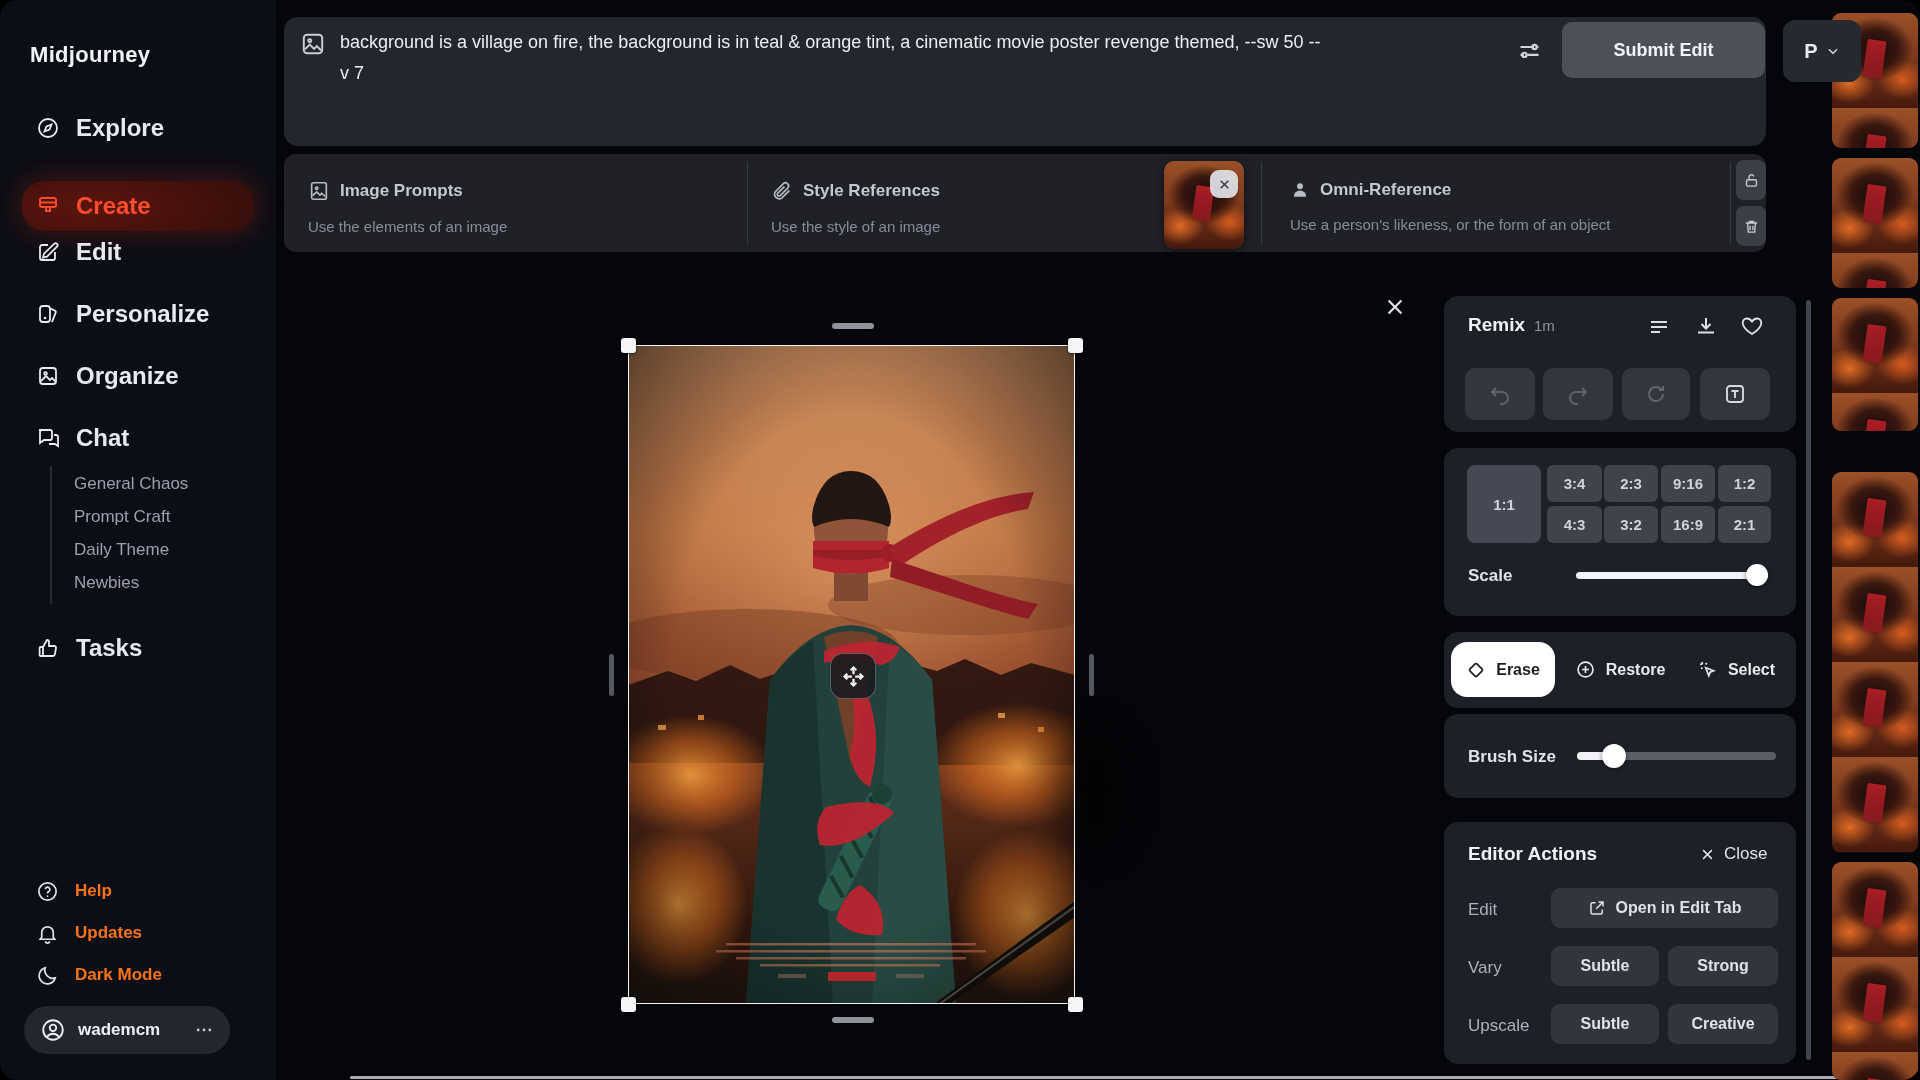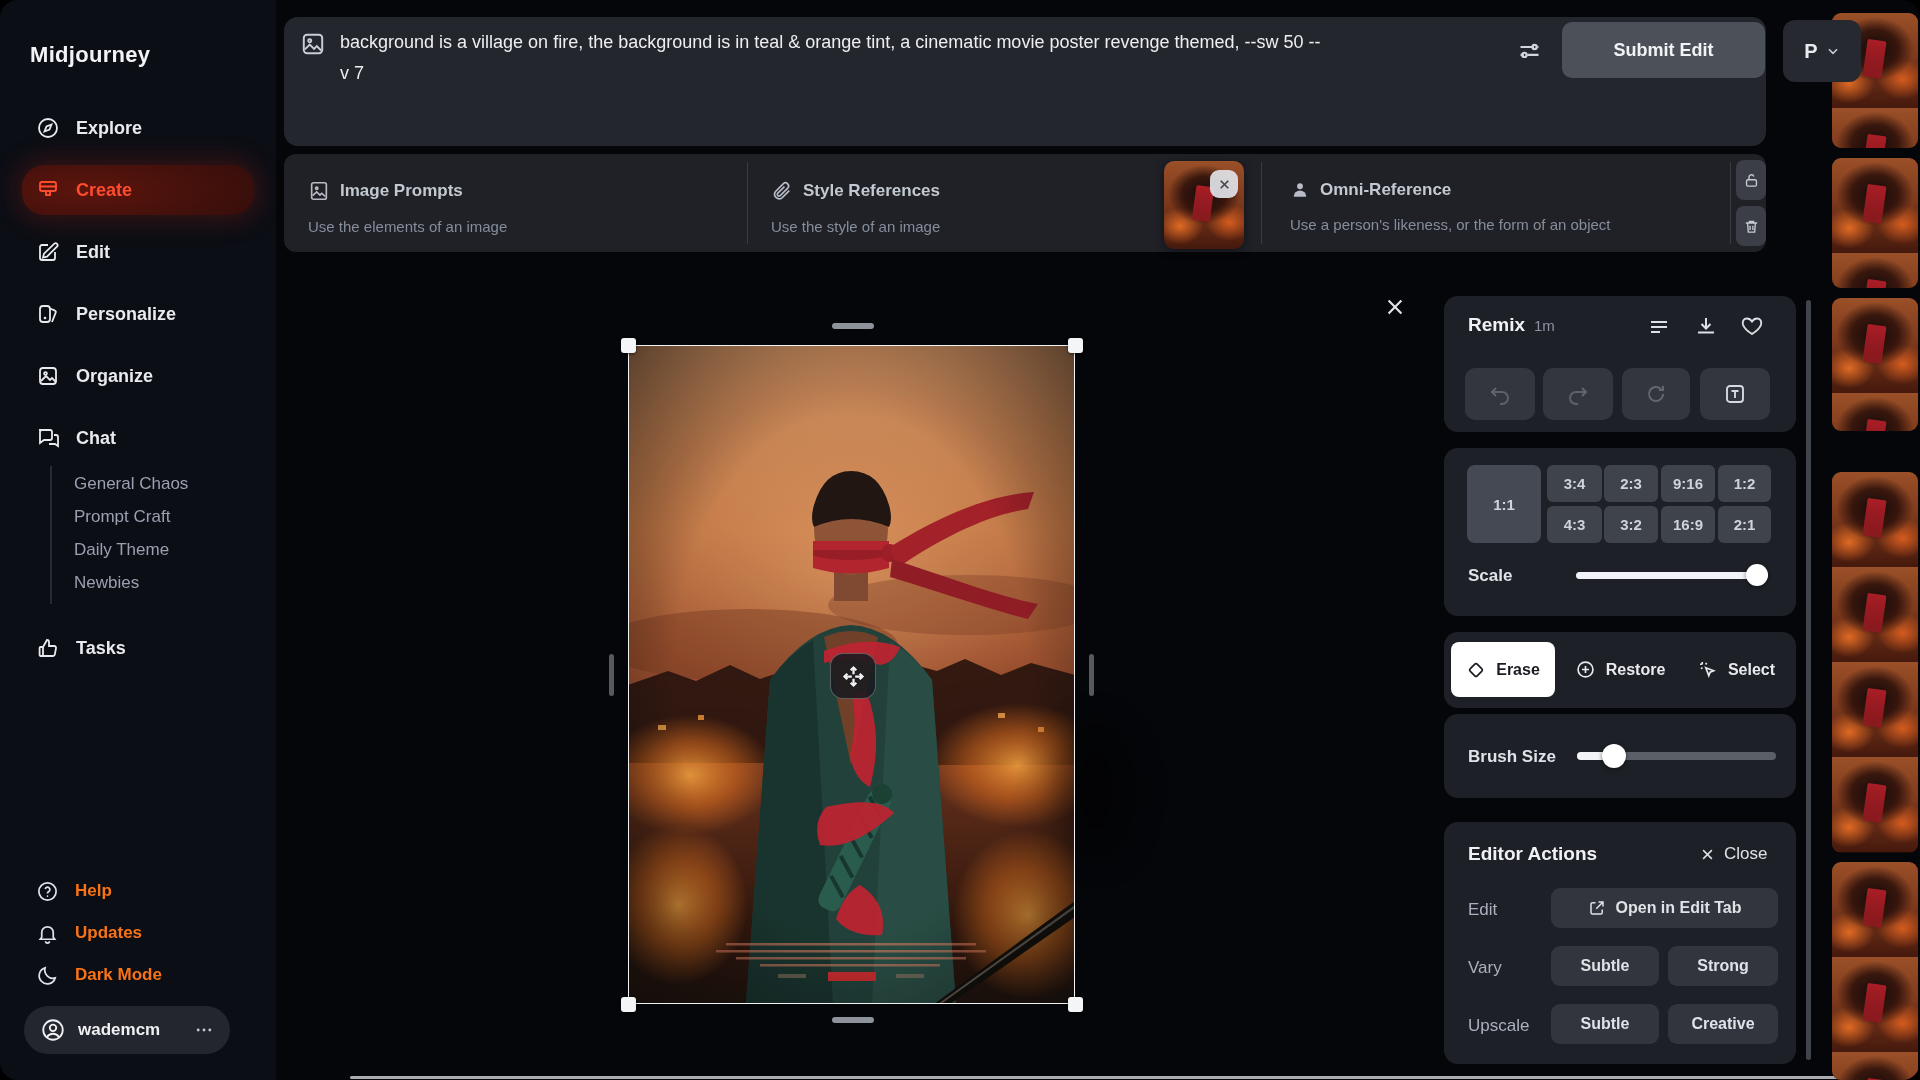--- a/index.html
+++ b/index.html
@@ -6,23 +6,23 @@
   *{box-sizing:border-box;}
   .stage{position:relative;width:1920px;height:1080px;background:#050609;border-radius:18px;overflow:hidden;
          font-family:"Liberation Sans",sans-serif;color:#e8eaef;}
   .abs{position:absolute;}
 
   
   .sidebar{left:0;top:0;width:276px;height:1080px;background:#0c0e15;}
   .logo{left:30px;top:42px;font-size:22px;font-weight:700;color:#f2f3f6;letter-spacing:.3px;}
   .side-item{left:22px;width:232px;height:44px;display:flex;align-items:center;gap:16px;padding-left:14px;
              border-radius:22px;cursor:pointer;}
-  .side-item .lbl{font-size:18px;font-weight:600;color:#e8eaef;}
+  .side-item .lbl{font-size:24px;font-weight:600;color:#e8eaef;}
   .side-item.active{background:radial-gradient(130% 170% at 28% 50%,#5c150d 0%,#3a0f0b 55%,#250b08 100%);
-                    box-shadow:0 0 26px 4px rgba(200,40,20,.25);}
+                    box-shadow:0 0 26px 4px rgba(200,40,20,.25);margin-top:16px;}
   .side-item.active .lbl{color:#ff4b2e;}
   .chat-line{left:50px;top:466px;width:2px;height:138px;background:#262a33;}
   .chat-sub{left:74px;font-size:17px;color:#9aa0b0;cursor:pointer;}
   .foot-item{left:22px;width:220px;height:34px;display:flex;align-items:center;gap:16px;padding-left:14px;cursor:pointer;}
   .foot-item .lbl{font-size:17px;font-weight:600;color:#f97316;}
   .user-pill{left:24px;top:1006px;width:206px;height:48px;border-radius:24px;background:#23262e;
              display:flex;align-items:center;gap:12px;padding:0 16px;cursor:pointer;}
   .user-pill .lbl{font-size:17px;font-weight:700;color:#eef0f3;flex:1;}
 
   
@@ -450,21 +450,21 @@
     <div class="ratio" style="left:160px;top:58px;width:54px;height:37px">3:2</div>
     <div class="ratio" style="left:217px;top:58px;width:54px;height:37px">16:9</div>
     <div class="ratio" style="left:274px;top:58px;width:53px;height:37px">2:1</div>
 
     <span class="lbl-md abs" style="left:24px;top:118px">Scale</span>
     <div class="abs" style="left:132px;top:124px;width:192px;height:7px;border-radius:4px;background:#f2f3f6;cursor:pointer"></div>
     <div class="abs" style="left:302px;top:116px;width:22px;height:22px;border-radius:50%;background:#fff;box-shadow:0 1px 4px rgba(0,0,0,.5);cursor:grab"></div>
   </div>
 
   <div class="panel abs" style="top:632px;height:76px">
-    <div class="seg" style="left:7px;top:10px;width:104px;height:55px;background:#fff;border-radius:8px;color:#1a1c21">
+    <div class="seg" style="left:7px;top:10px;width:104px;height:55px;background:#fff;border-radius:16px;color:#1a1c21">
       <svg width="20" height="20" viewBox="0 0 24 24" fill="none" stroke="#1a1c21" stroke-width="2">
           <rect x="6" y="6" width="12" height="12" rx="2" transform="rotate(45 12 12)"></rect>
         </svg>
       <span>Erase</span>
     </div>
     <div class="seg" style="left:124px;top:10px;width:104px;height:55px;color:#e8eaee">
       <svg width="21" height="21" viewBox="0 0 24 24" fill="none" stroke="#e8eaee" stroke-width="1.9">
           <circle cx="12" cy="12" r="8.5"></circle>
           <path d="M12 8v8M8 12h8"></path>
         </svg>

